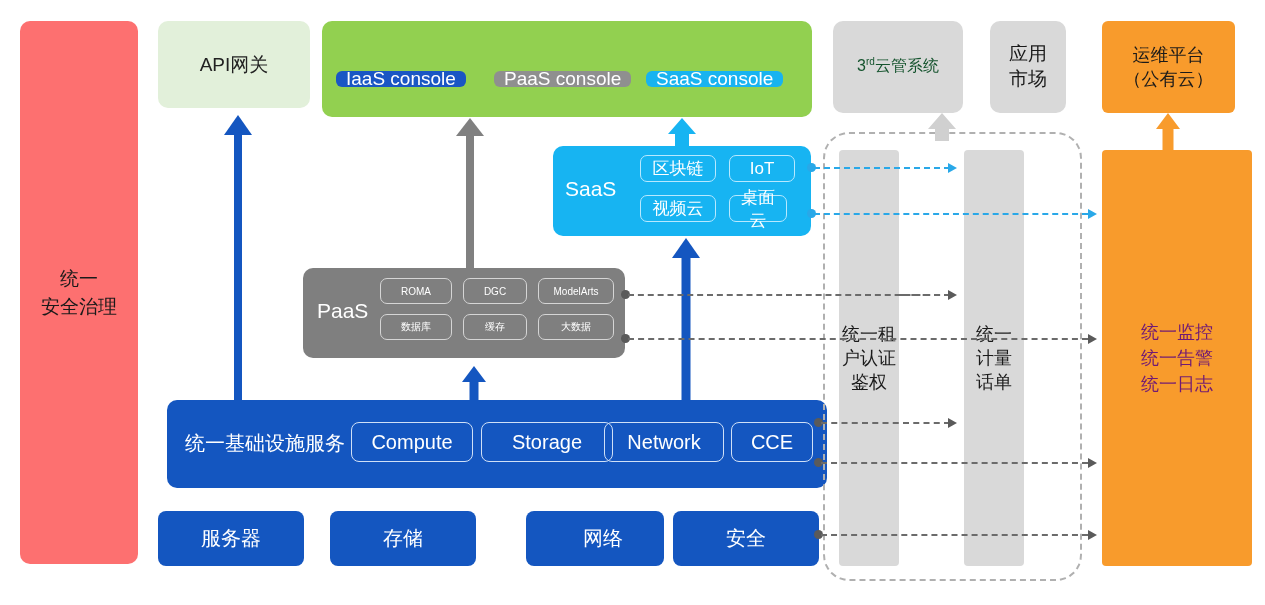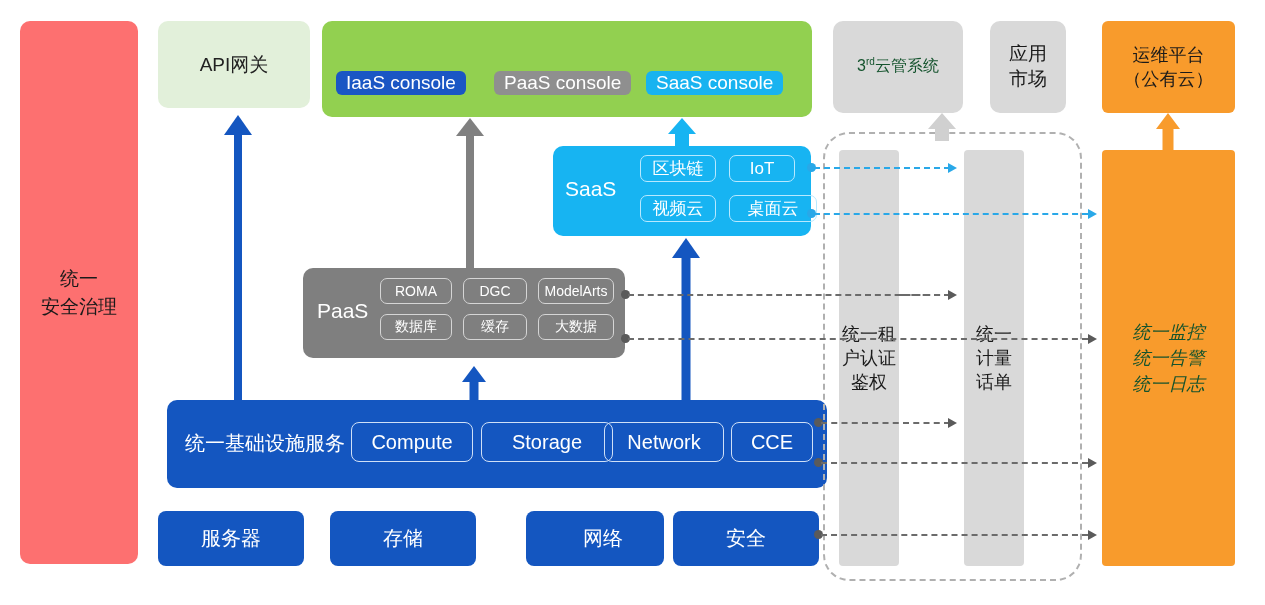--- a/index.html
+++ b/index.html
@@ -35,21 +35,21 @@
   .console-frame{
     left:322px;top:21px;width:490px;height:96px;
     background:#92d050;border-radius:10px;
     display:block;
   }
   .console-title{
     position:absolute;left:0;top:9px;width:100%;
     text-align:center;font-size:21px;color:#111;
   }
   .console-chip{
-    position:absolute;top:50px;height:24px;
+    position:absolute;top:50px;height:16px;
     border-radius:6px;color:#fff;font-size:19px;
     display:flex;align-items:center;justify-content:center;
     padding:0 10px;box-sizing:border-box;
   }
   .chip-iaas{left:14px;background:#1a56c4;}
   .chip-paas{left:172px;background:#8f8f8f;}
   .chip-saas{left:324px;background:#18b3f0;}
 
   
   .g3rd{
@@ -77,33 +77,33 @@
     position:absolute;left:12px;top:31px;color:#fff;font-size:21px;
   }
   .saas-chip{
     position:absolute;height:27px;border:1.6px solid #b7e9ff;border-radius:7px;
     color:#ffffff;font-size:17px;display:flex;align-items:center;justify-content:center;
     box-sizing:border-box;padding:0 8px;
   }
   .sc-1{left:87px;top:9px;width:76px;}
   .sc-2{left:176px;top:9px;width:66px;}
   .sc-3{left:87px;top:49px;width:76px;}
-  .sc-4{left:176px;top:49px;width:88px;}
+  .sc-4{left:176px;top:49px;width:58px;}
 
   
   .paas{
     left:303px;top:268px;width:322px;height:90px;
     background:#7f7f7f;border-radius:10px;display:block;
   }
   .paas-label{
     position:absolute;left:14px;top:31px;color:#fff;font-size:21px;
   }
   .paas-chip{
     position:absolute;height:26px;border:1.5px solid #d5d5d5;border-radius:7px;
-    color:#ffffff;font-size:14px;display:flex;align-items:center;justify-content:center;
+    color:#ffffff;font-size:10px;display:flex;align-items:center;justify-content:center;
     box-sizing:border-box;padding:0 15px;white-space:nowrap;
   }
   .pc-r1{top:10px;}
   .pc-r2{top:46px;}
   .pc-c1{left:77px;width:72px;}
   .pc-c2{left:160px;width:64px;}
   .pc-c3{left:235px;width:76px;}
 
   
   .infra{
@@ -143,24 +143,24 @@
   .gcol{
     position:absolute;background:#d9d9d9;border-radius:4px;
     display:flex;align-items:center;justify-content:center;text-align:center;
     color:#1a1a1a;font-size:18px;line-height:1.35;
   }
   .gcol-1{left:839px;top:150px;width:60px;height:416px;}
   .gcol-2{left:964px;top:150px;width:60px;height:416px;}
 
   
   .ops-col{
-    position:absolute;left:1102px;top:150px;width:133px;height:416px;
+    position:absolute;left:1102px;top:150px;width:150px;height:416px;
     background:#f89b2c;border-radius:4px;
     display:flex;align-items:center;justify-content:center;text-align:center;
-    color:#14532d;font-size:18px;line-height:1.45;font-style:italic;
+    color:#701a75;font-size:18px;line-height:1.45;
   }
 
   
   .arrow-up{position:absolute;}
   .arrow-up .shaft{position:absolute;left:50%;transform:translateX(-50%);bottom:0;}
   .arrow-up .head{position:absolute;left:50%;transform:translateX(-50%);top:0;width:0;height:0;}
 
   
   .dline{position:absolute;height:0;border-top:2px dashed #6b6b6b;}
   .dline-blue{position:absolute;height:0;border-top:2.2px dashed #29a8e8;}

